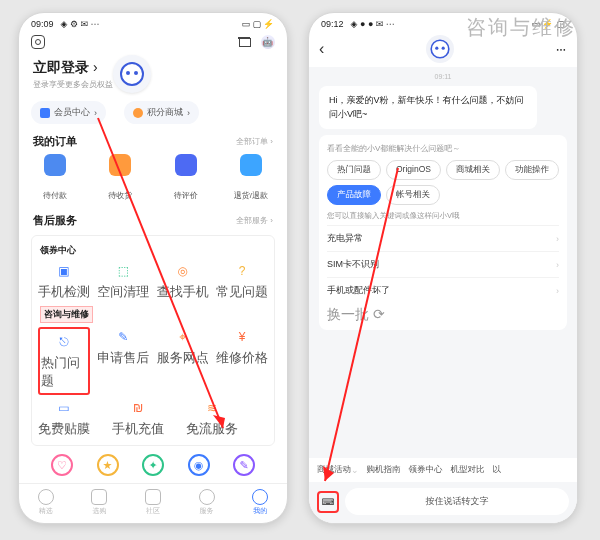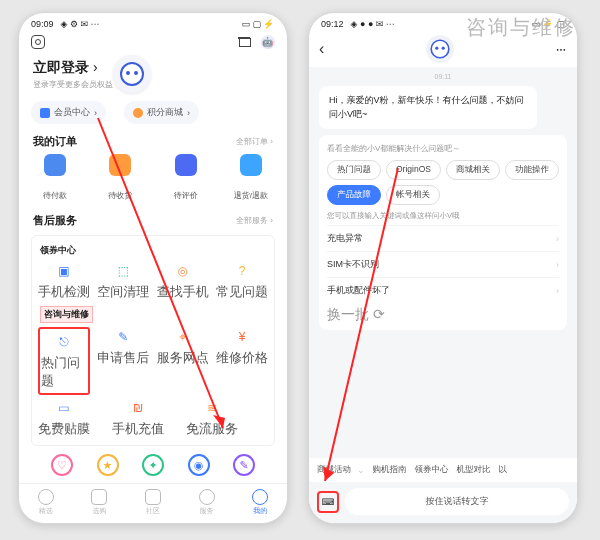--- a/index.html
+++ b/index.html
@@ -115,21 +115,21 @@
     .card{background:#fff;border-radius:8px;padding:8px 8px 6px;}
     .card-title{color:#999;font-size:8px;margin-bottom:6px;}
     .chip-row{display:flex;flex-wrap:wrap;gap:5px;}
     .chip{border:1px solid #ddd;border-radius:12px;padding:3px 9px;font-size:8.5px;color:#444;}
     .chip.active{background:#3d7bff;color:#fff;border-color:#3d7bff;}
     .card-sub{color:#999;font-size:7.5px;margin:6px 0 4px;}
     .q-item{display:flex;justify-content:space-between;align-items:center;padding:6px 0;border-top:1px solid #f2f2f2;font-size:9px;color:#333;}
     .q-item:first-of-type{border-top:none;}
     .refresh{color:#999;font-size:14px;margin-top:3px;display:flex;align-items:center;gap:3px;}
     .bottom-chips{background:#fff;display:flex;gap:8px;padding:6px 8px;overflow:hidden;font-size:8.5px;color:#555;white-space:nowrap;}
-    .b-chip{display:flex;align-items:center;gap:6px;}
+    .b-chip{display:flex;align-items:center;gap:0;}
     .input-bar{background:#f5f6f8;display:flex;align-items:center;gap:6px;padding:6px 8px 8px;}
     .kbd-btn{width:22px;height:22px;border:1.5px solid #555;border-radius:4px;display:flex;align-items:center;justify-content:center;font-size:9px;}
     .kbd-btn.marked{border:2px solid #f33;}
     .voice-btn{flex:1;background:#fff;border-radius:16px;padding:7px;text-align:center;font-size:9px;color:#555;}
     .chev{font-size:9px;color:#ccc;}
   </style>
 </head>
 <body>
 
 <div class="watermark">咨询与维修</div>

